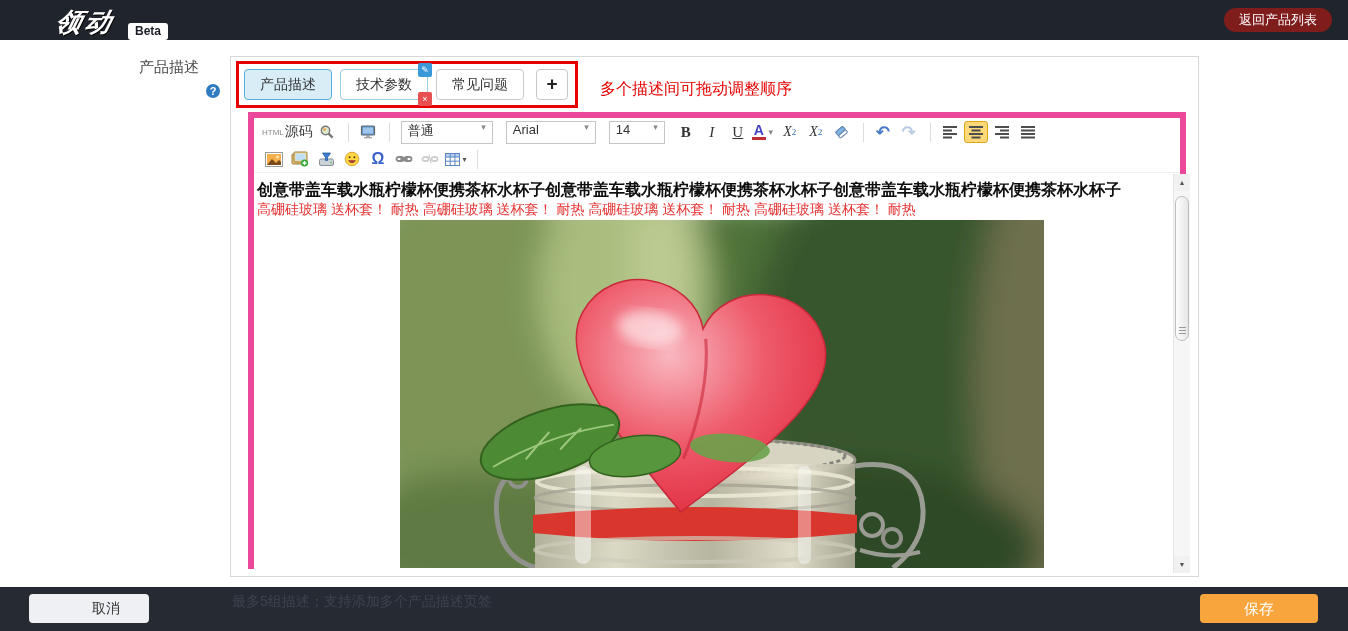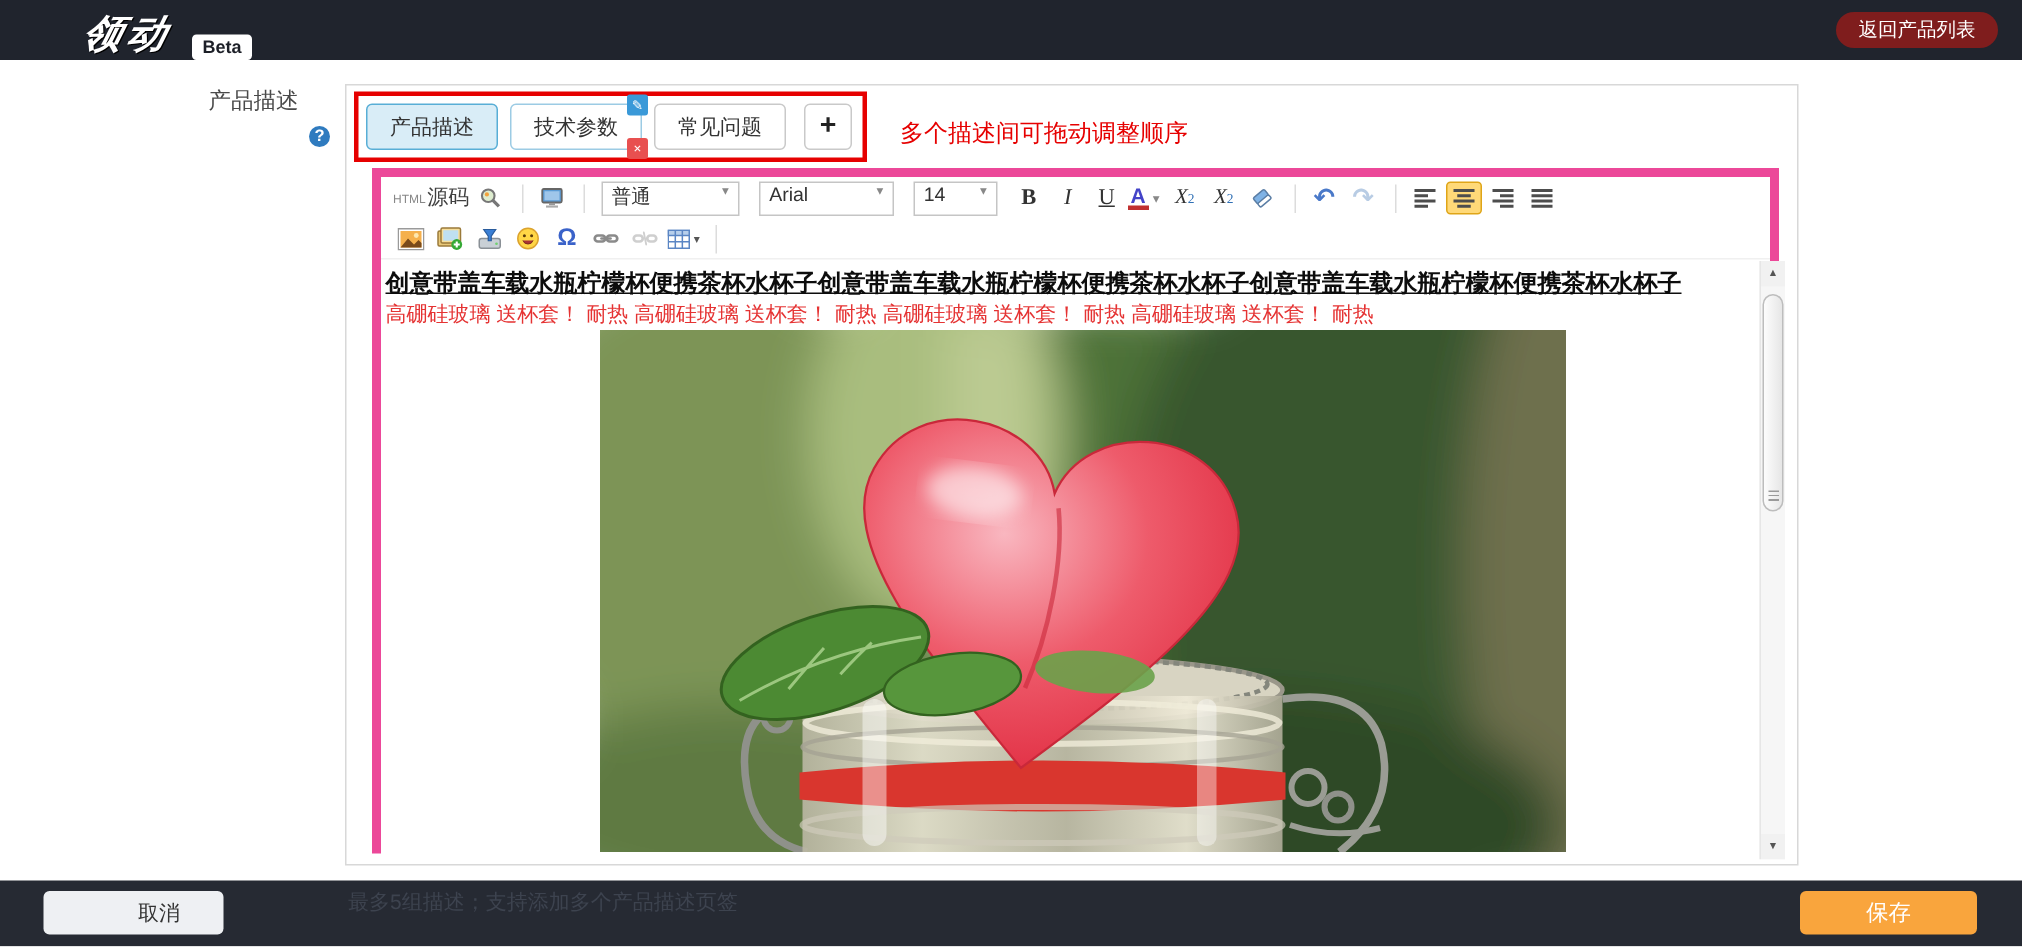--- a/index.html
+++ b/index.html
@@ -52,21 +52,21 @@
   .b-subsup { font-family:"Liberation Serif",serif; font-size:14px; font-style:italic; }
   .b-subsup sub, .b-subsup sup { font-size:9px; font-style:normal; color:#2f6fb5; }
   .b-undo { color:#4a79c9; font-size:17px; font-weight:bold; }
   .b-redo { color:#b8cce4; font-size:17px; font-weight:bold; }
   .active-align { background:#ffd978; border:1px solid #dfa518; }
   .omega { color:#3a62c9; font-size:16px; font-weight:bold; }
   .tbl-arrow { font-size:8px; color:#555; margin-left:2px; }
 
   
   .ed-content { position:absolute; left:0; top:56px; width:936px; height:399px; background:#fff; overflow:hidden; }
-  .ed-title { padding:5px 20px 0 3px; text-align:left; font-size:16px; font-weight:bold; color:#0d0d0d; line-height:21px; white-space:nowrap; overflow:hidden;text-decoration:underline; }
+  .ed-title { padding:5px 20px 0 3px; text-align:left; font-size:16px; font-weight:bold; color:#0d0d0d; line-height:21px; white-space:nowrap; overflow:hidden; }
   .ed-sub { padding:0 20px 2px 3px; text-align:left; font-size:14px; color:#e53333; line-height:18px; white-space:nowrap; overflow:hidden; }
   .ed-img { text-align:center; }
   .ed-img svg { display:inline-block; vertical-align:top; }
 
   
   .sbar { position:absolute; right:0; top:0; width:17px; height:399px; background:#f6f6f6; border-left:1px solid #e6e6e6; }
   .sb-btn { position:absolute; left:0; width:16px; height:17px; font-size:7px; color:#555; text-align:center; line-height:17px; background:#f1f1f1; cursor:pointer; }
   .sb-up { top:0; } .sb-down { bottom:0; }
   .sb-thumb { position:absolute; left:1px; top:22px; width:14px; height:145px; background:linear-gradient(90deg,#fdfdfd,#e6e6e6); border:1px solid #bdbdbd; border-radius:7px; cursor:pointer; }
   .sb-grip { position:absolute; left:3px; bottom:5px; width:7px; height:8px; background:repeating-linear-gradient(#9a9a9a 0 1px, transparent 1px 3px); }

